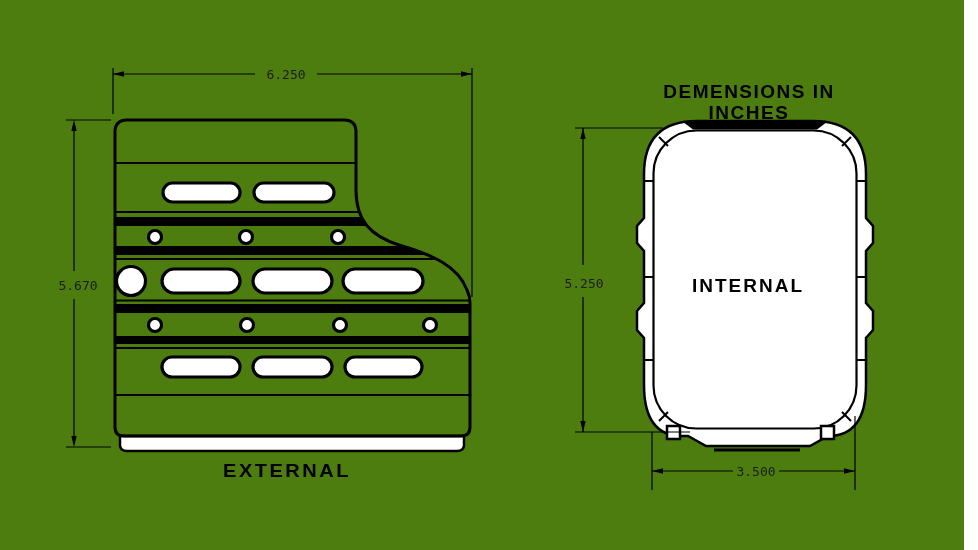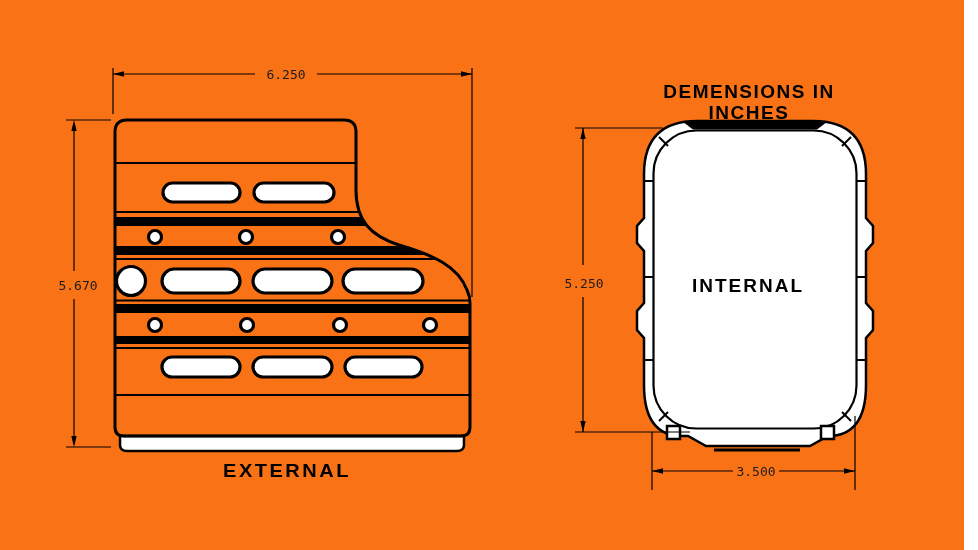--- a/index.html
+++ b/index.html
@@ -1,19 +1,19 @@
 <!DOCTYPE html>
 <html><head>
 <meta charset="utf-8">
 <style>
   html,body{margin:0;padding:0;background:#ffffff;}
   #stage{
     position:relative;
     width:964px;height:550px;
-    background:#f97316;
+    background:#4d7c0f;
     overflow:hidden;
     font-family:"Liberation Sans", sans-serif;
   }
   #drawing{position:absolute;left:0;top:0;}
   .tech-label{
     position:absolute;
     text-align:center;
     font-weight:bold;
     color:#000;
     font-family:"Liberation Sans", sans-serif;

